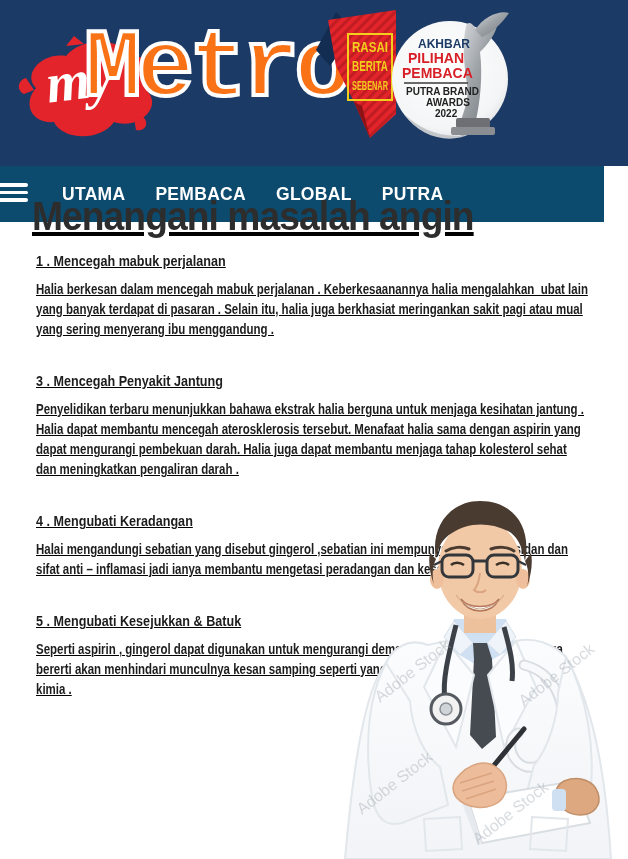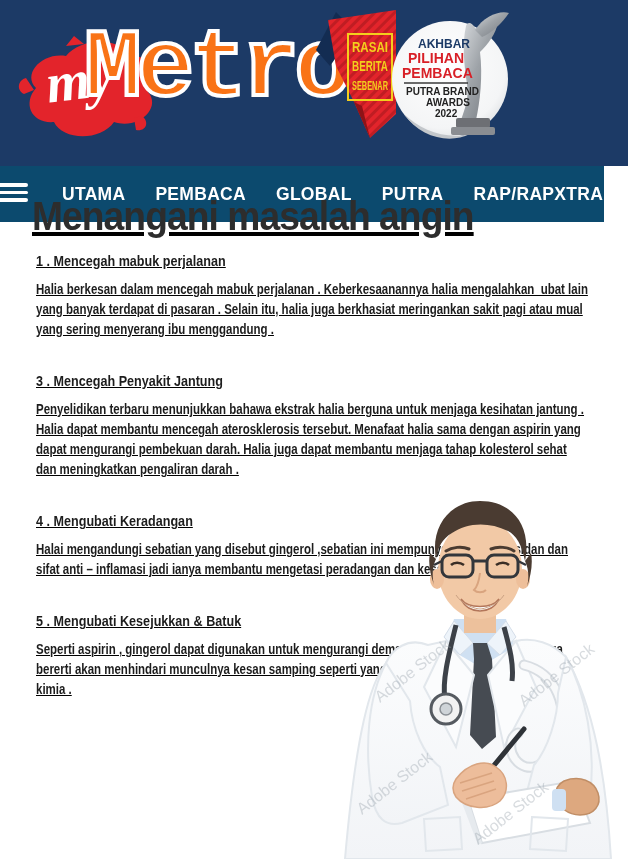--- a/index.html
+++ b/index.html
@@ -98,21 +98,20 @@
   <div class="menu-icon">
       <span></span>
       <span></span>
       <span></span>
     </div>
   <div class="nav-items">
     <span class="nav-item">UTAMA</span>
     <span class="nav-item">PEMBACA</span>
     <span class="nav-item">GLOBAL</span>
     <span class="nav-item">PUTRA</span>
-    <span class="nav-item">RAP/RAPXTRA</span>
 
   </div>
 </nav>
 
 <main>
   <h1 class="page-title">Menangani masalah angin</h1>
 
   <section class="section">
     <h3>1 . Mencegah mabuk perjalanan</h3>
     <p>Halia berkesan dalam mencegah mabuk perjalanan . Keberkesaanannya halia mengalahkan  ubat lain

